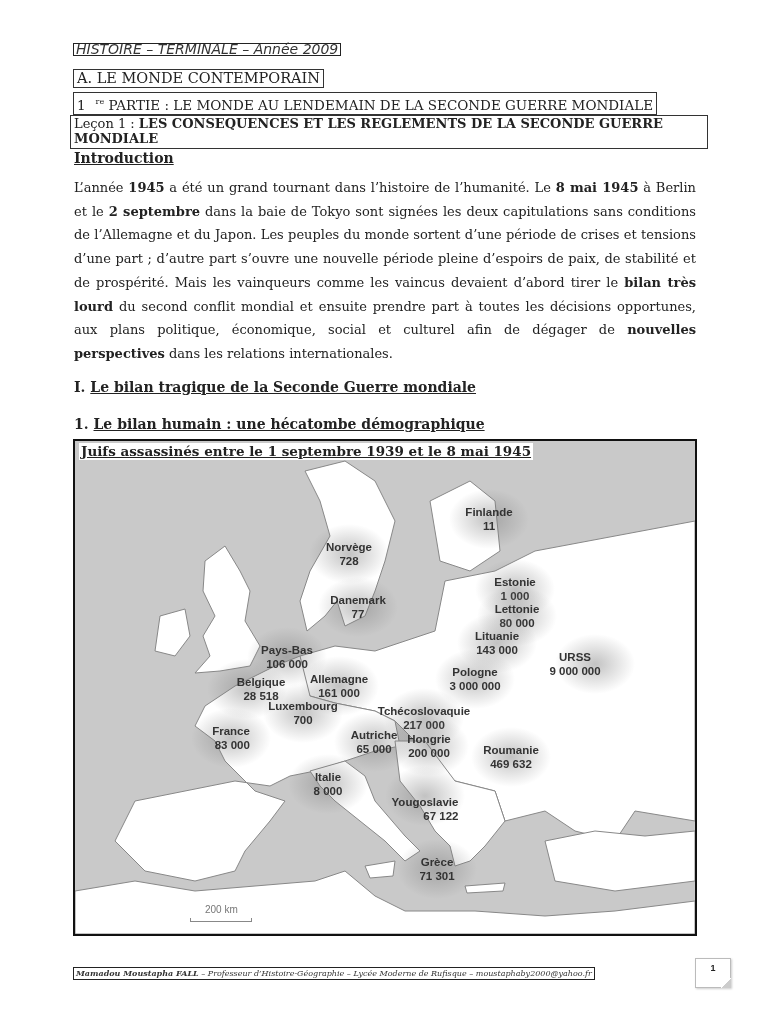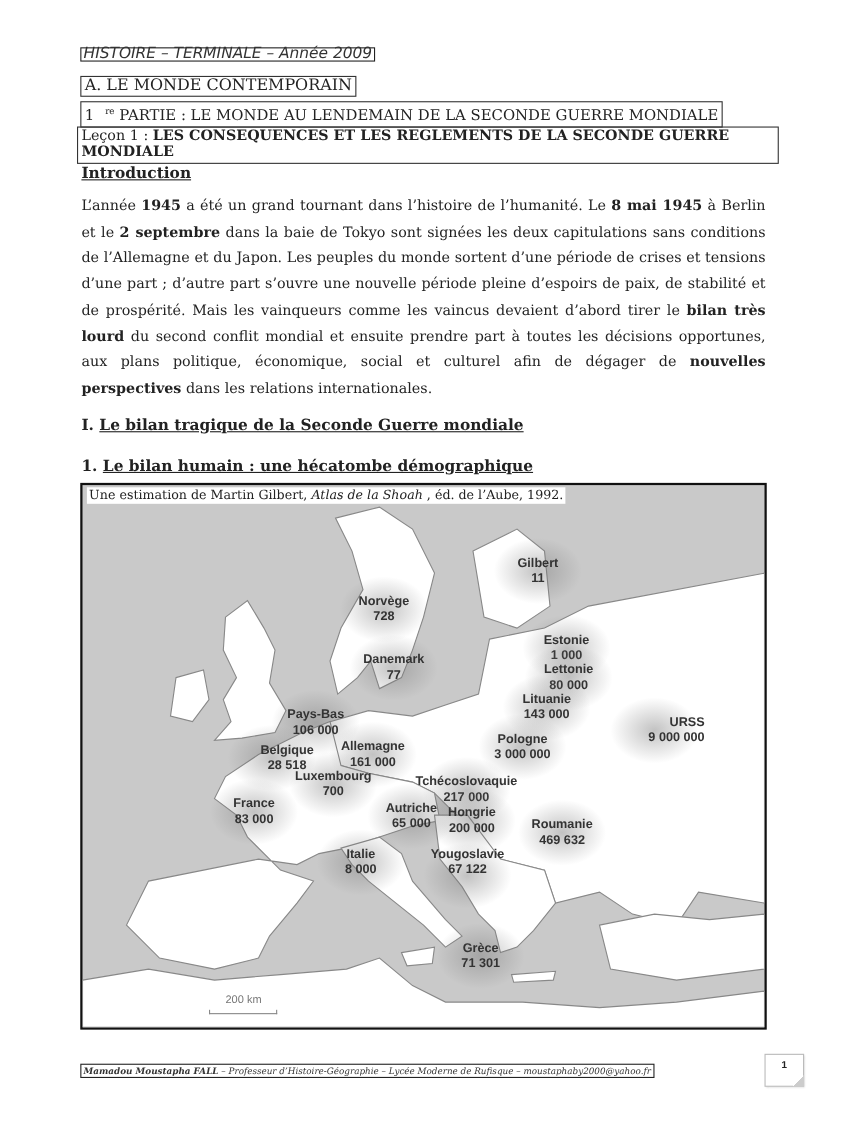--- a/index.html
+++ b/index.html
@@ -85,26 +85,26 @@
     <path d="M320 300 L350 300 L380 340 L420 350 L430 380 L410 405 L395 420 L380 425 L375 405 L360 390 L345 365 L325 340 Z" fill="#fff" stroke="#888"></path>
 
     <path d="M470 400 L520 390 L570 395 L620 390 L620 440 L540 450 L480 440 Z" fill="#fff" stroke="#888"></path>
 
     <path d="M0 450 L60 440 L120 450 L180 445 L240 440 L270 430 L300 455 L330 470 L400 470 L470 475 L540 470 L620 460 L620 493 L0 493 Z" fill="#fff" stroke="#888"></path>
 
     <path d="M290 425 L320 420 L318 435 L295 437 Z" fill="#fff" stroke="#888"></path>
     <path d="M390 445 L430 442 L428 450 L392 452 Z" fill="#fff" stroke="#888"></path>
   </svg>
   <div class="map-title-wrap">
-    <div class="map-source"><span>Une estimation de Martin Gilbert, </span><i>Atlas de la Shoah</i><span> , éd. de l’Aube, 1992.</span></div>
+    <div class="map-title">Juifs assassinés entre le 1 septembre 1939 et le 8 mai 1945</div>
   </div>
   <div id="labels-layer">
       <div class="halo" style="left: 414px; top: 78px; width: 80px; height: 60px;"></div>
       <div class="map-label" style="left: 414px; top: 64px;">
-        <div>Gilbert</div>
+        <div>Finlande</div>
         <div>11</div>
       </div>
       <div class="halo" style="left: 274px; top: 113px; width: 80px; height: 60px;"></div>
       <div class="map-label" style="left: 274px; top: 99px;">
         <div>Norvège</div>
         <div>728</div>
       </div>
       <div class="halo" style="left: 440px; top: 148px; width: 80px; height: 60px;"></div>
       <div class="map-label" style="left: 440px; top: 134px;">
         <div>Estonie</div>
@@ -119,21 +119,21 @@
       <div class="map-label" style="left: 283px; top: 152px;">
         <div>Danemark</div>
         <div>77</div>
       </div>
       <div class="halo" style="left: 422px; top: 202px; width: 80px; height: 60px;"></div>
       <div class="map-label" style="left: 422px; top: 188px;">
         <div>Lituanie</div>
         <div>143 000</div>
       </div>
       <div class="halo" style="left: 520px; top: 223px; width: 80px; height: 60px;"></div>
-      <div class="map-label" style="left: 540px; top: 209px; text-align: right;">
+      <div class="map-label" style="left: 500px; top: 209px;">
         <div>URSS</div>
         <div>9 000 000</div>
       </div>
       <div class="halo" style="left: 212px; top: 216px; width: 80px; height: 60px;"></div>
       <div class="map-label" style="left: 212px; top: 202px;">
         <div>Pays-Bas</div>
         <div>106 000</div>
       </div>
       <div class="halo" style="left: 172px; top: 248px; width: 80px; height: 60px;"></div>
       <div class="map-label" style="left: 172px; top: 234px; margin-left: 14px;">
@@ -154,21 +154,21 @@
       <div class="map-label" style="left: 228px; top: 258px;">
         <div>Luxembourg</div>
         <div>700</div>
       </div>
       <div class="halo" style="left: 349px; top: 277px; width: 80px; height: 60px;"></div>
       <div class="map-label" style="left: 349px; top: 263px;">
         <div>Tchécoslovaquie</div>
         <div>217 000</div>
       </div>
       <div class="halo" style="left: 156px; top: 297px; width: 80px; height: 60px;"></div>
-      <div class="map-label" style="left: 156px; top: 283px;">
+      <div class="map-label" style="left: 156px; top: 283px; text-align: right;">
         <div>France</div>
         <div>83 000</div>
       </div>
       <div class="halo" style="left: 299px; top: 301px; width: 80px; height: 60px;"></div>
       <div class="map-label" style="left: 299px; top: 287px;">
         <div>Autriche</div>
         <div>65 000</div>
       </div>
       <div class="halo" style="left: 354px; top: 305px; width: 80px; height: 60px;"></div>
       <div class="map-label" style="left: 354px; top: 291px;">
@@ -179,21 +179,21 @@
       <div class="map-label" style="left: 436px; top: 302px;">
         <div>Roumanie</div>
         <div>469 632</div>
       </div>
       <div class="halo" style="left: 253px; top: 343px; width: 80px; height: 60px;"></div>
       <div class="map-label" style="left: 253px; top: 329px;">
         <div>Italie</div>
         <div>8 000</div>
       </div>
       <div class="halo" style="left: 350px; top: 355px; width: 80px; height: 60px;"></div>
-      <div class="map-label" style="left: 350px; top: 329px;">
+      <div class="map-label" style="left: 350px; top: 354px; text-align: right;">
         <div>Yougoslavie</div>
         <div>67 122</div>
       </div>
       <div class="halo" style="left: 362px; top: 428px; width: 80px; height: 60px;"></div>
       <div class="map-label" style="left: 362px; top: 414px;">
         <div>Grèce</div>
         <div>71 301</div>
       </div>
     </div>
   <div class="scale" style="left:130px; top:463px;">200 km</div>

